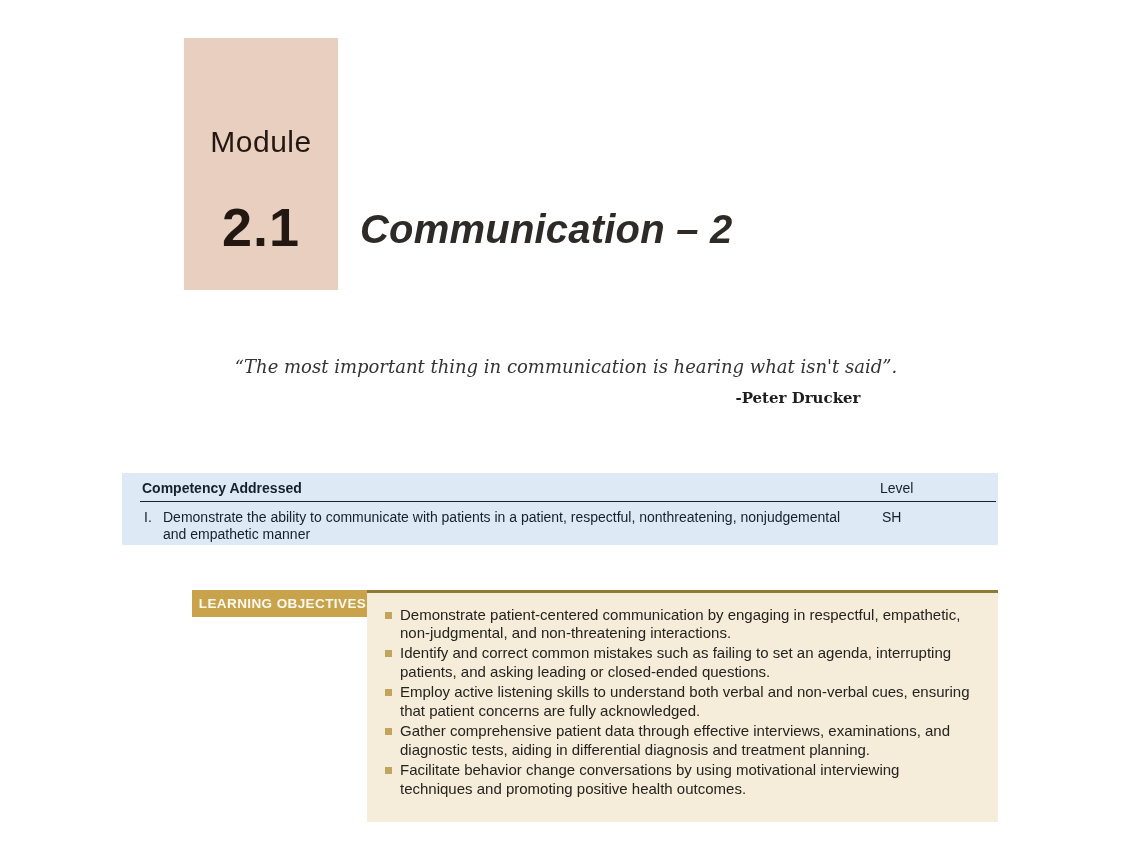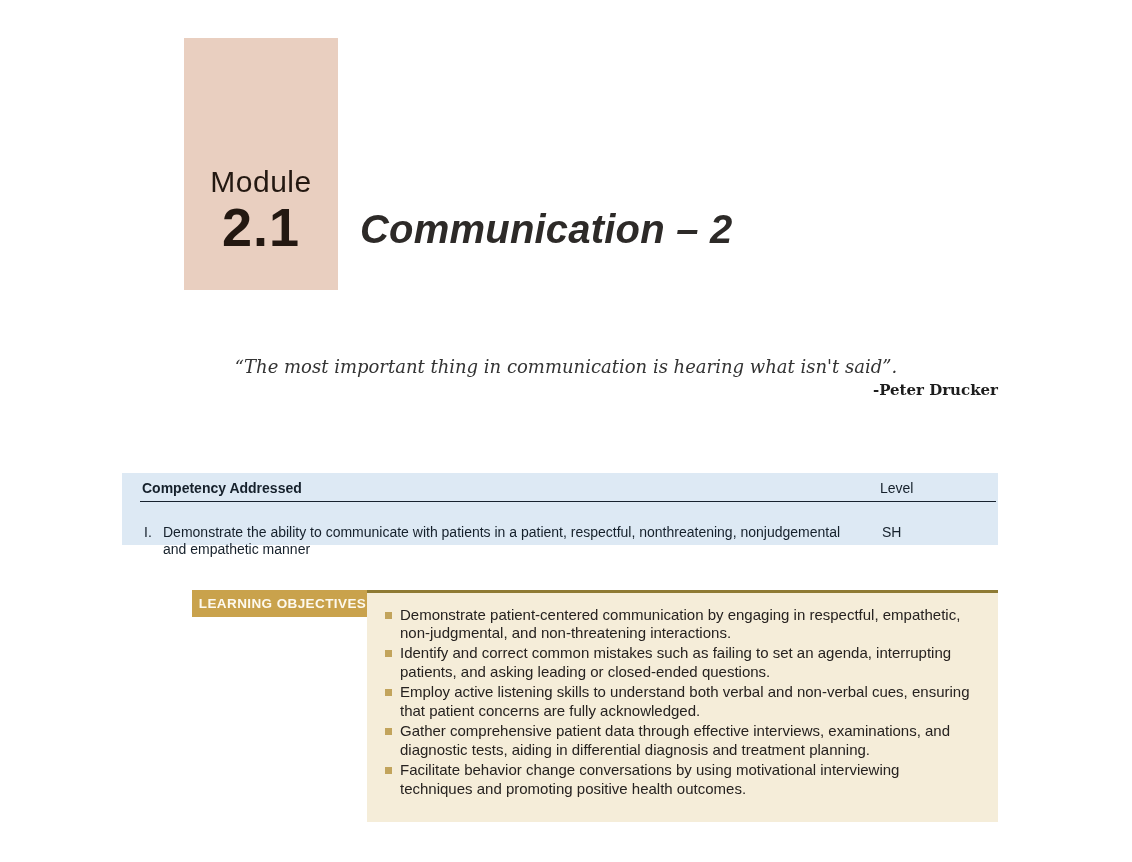--- a/index.html
+++ b/index.html
@@ -33,20 +33,21 @@
     font-weight: 400;
     color: #231811;
     letter-spacing: 0.5px;
   }
   .module-number {
     font-size: 54px;
     font-weight: 700;
     color: #231811;
     line-height: 1.05;
     letter-spacing: 1px;
+    margin-top: 40px;
   }
   .module-title {
     position: absolute;
     left: 360px; top: 156px;
     font-size: 40px;
     line-height: 49px;
     font-weight: 700;
     font-style: italic;
     color: #2d2a28;
     letter-spacing: 0.2px;
@@ -58,41 +59,41 @@
     left: 66px; top: 356px;
     width: 1000px;
     text-align: center;
     font-family: "DejaVu Serif", "Liberation Serif", serif;
     font-style: italic;
     font-size: 18px;
     color: #333333;
   }
   .quote-attribution {
     position: absolute;
-    left: 598px; top: 381px;
+    left: 598px; top: 389px;
     width: 400px;
-    text-align: right;
+    text-align: center;
     font-family: "DejaVu Serif", "Liberation Serif", serif;
     font-weight: 700;
     font-size: 15px;
     color: #1d1d1d;
   }
 
   
   .competency-table {
     position: absolute;
     left: 122px; top: 473px;
     width: 876px; height: 72px;
     background: #dde9f4;
   }
   .ct-header {
     display: flex;
     padding: 7px 2px 5px 20px;
     border-bottom: 1.6px solid #17222e;
-    margin: 0 2px 15px 18px;
+    margin: 0 2px 0 18px;
     padding-left: 2px;
   }
   .ct-header .ct-col-comp {
     flex: 1;
     font-weight: 700;
     font-size: 14px;
     color: #15202b;
   }
   .ct-header .ct-col-level {
     width: 114px;

